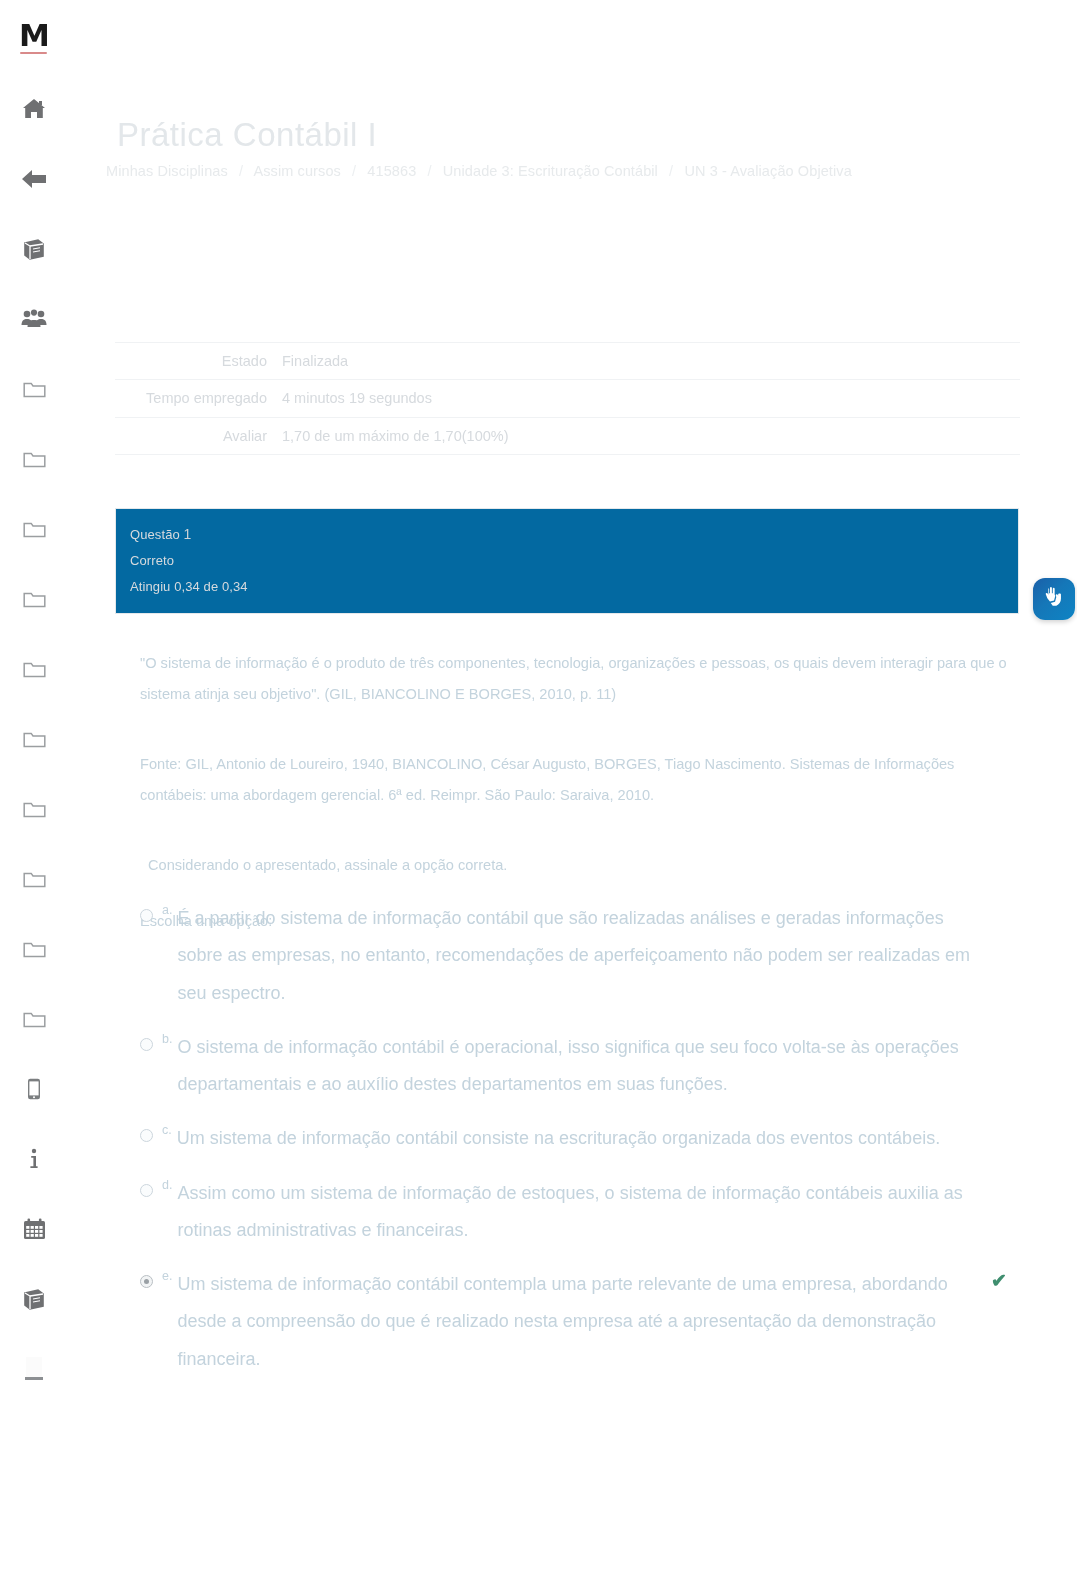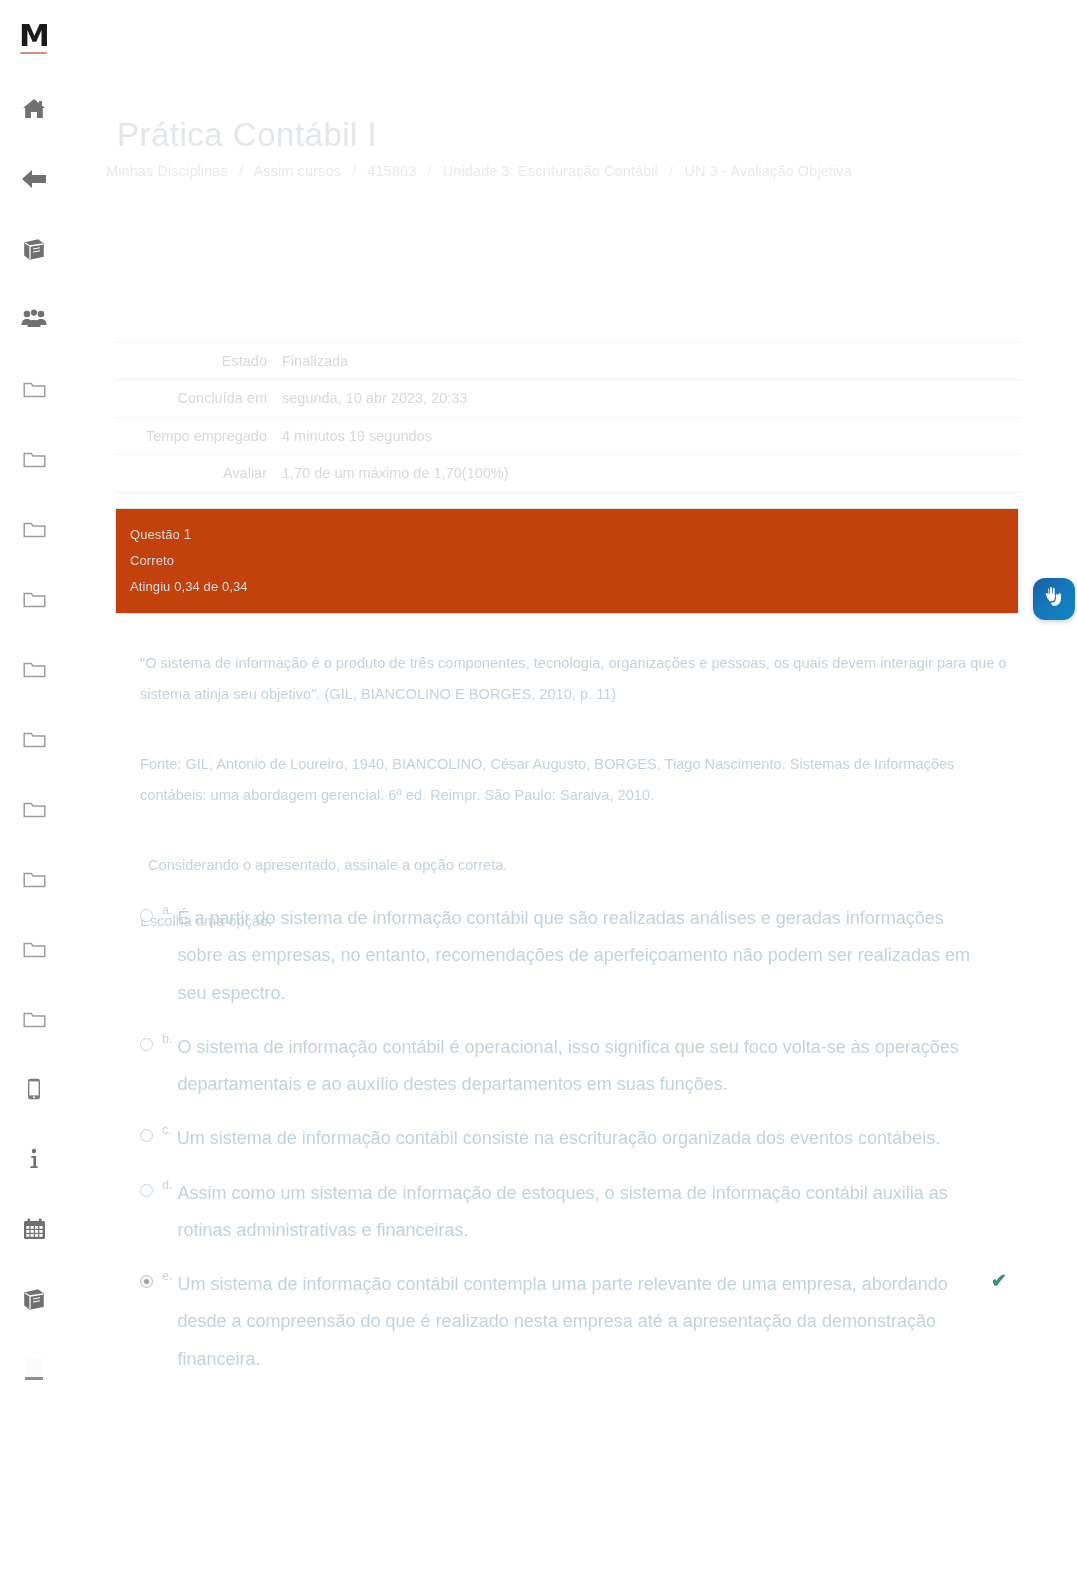--- a/index.html
+++ b/index.html
@@ -114,21 +114,21 @@
     vertical-align: top;
     line-height: 1.55;
   }
 
   
   .question-box {
     position: absolute;
     left: 47px; top: 508px;
     width: 904px;
     border: 1px solid #e4e8eb;
-    background: #c2410c;
+    background: #0369a1;
     padding: 11px 14px 13px 14px;
   }
   .q-line {
     font-size: 13px;
     color: #d6dade;
     line-height: 2.0;
     letter-spacing: 0.1px;
   }
   .q-line .qnum {
     font-size: 14px;
@@ -417,24 +417,20 @@
     <span class="crumb">UN 3 - Avaliação Objetiva</span>
   </nav>
 
   <table class="info-table">
     <tbody>
       <tr>
         <th>Estado</th>
         <td>Finalizada</td>
       </tr>
       <tr>
-        <th>Concluída em</th>
-        <td>segunda, 10 abr 2023, 20:33</td>
-      </tr>
-      <tr>
         <th>Tempo empregado</th>
         <td>4 minutos 19 segundos</td>
       </tr>
       <tr>
         <th>Avaliar</th>
         <td>1,70 de um máximo de 1,70(100%)</td>
       </tr>
     </tbody>
   </table>
 
@@ -470,21 +466,21 @@
 
     <div class="opt-row">
       <span class="radio"></span>
       <span class="opt-letter">c.</span>
       <span class="opt-text">Um sistema de informação contábil consiste na escrituração organizada dos eventos contábeis.</span>
     </div>
 
     <div class="opt-row">
       <span class="radio"></span>
       <span class="opt-letter">d.</span>
-      <span class="opt-text">Assim como um sistema de informação de estoques, o sistema de informação contábil auxilia as rotinas administrativas e financeiras.</span>
+      <span class="opt-text">Assim como um sistema de informação de estoques, o sistema de informação contábeis auxilia as rotinas administrativas e financeiras.</span>
     </div>
 
     <div class="opt-row">
       <span class="radio checked"></span>
       <span class="opt-letter">e.</span>
       <span class="opt-text">Um sistema de informação contábil contempla uma parte relevante de uma empresa, abordando desde a compreensão do que é realizado nesta empresa até a apresentação da demonstração financeira.</span>
       <span class="opt-check">✔</span>
     </div>
 
   </div>

